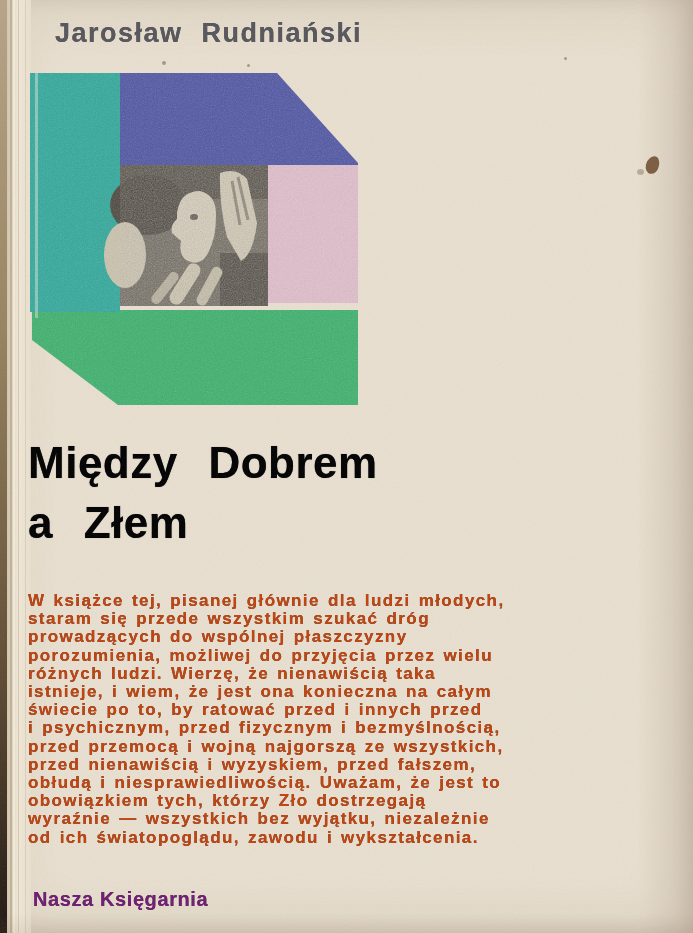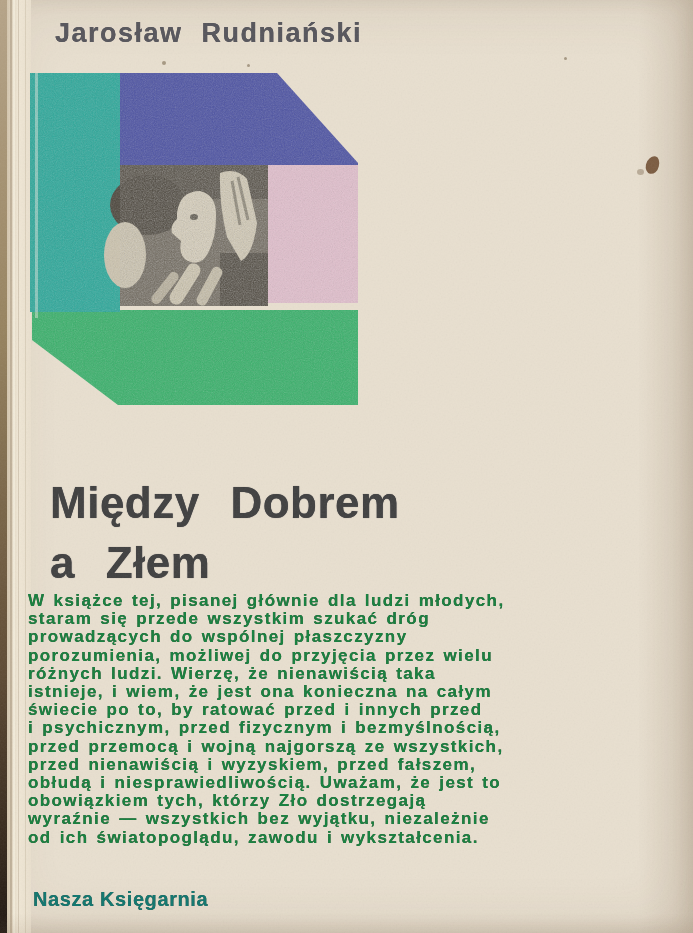--- a/index.html
+++ b/index.html
@@ -27,36 +27,36 @@
   .crease.c2 { left: 13px; width: 2px; background: rgba(255,252,240,.45); }
   .crease.c3 { left: 18px; width: 1px; background: rgba(121,99,72,.22); }
   .crease.c4 { left: 25px; width: 1px; background: rgba(140,120,90,.18); }
   
   .author {
     position: absolute; left: 33px; top: 18px;
     font-size: 27px; font-weight: 700; letter-spacing: 1.5px; word-spacing: 10px;
     color: #56555b; white-space: nowrap; text-shadow: 0 0 .6px #56555b; margin-left: 22px;
   }
   .title-line {
-    position: absolute; left: 50px;
+    position: absolute; left: 28px;
     font-size: 44px; font-weight: 700; letter-spacing: .5px; word-spacing: 18px;
-    color: #404040; white-space: nowrap; text-shadow: 0 0 .7px #3e3d44; margin-top: 40px;
+    color: #000000; white-space: nowrap; text-shadow: 0 0 .7px #3e3d44;
   }
   .title-line.t1 { top: 438px; }
   .title-line.t2 { top: 498px; }
   .blurb { position: absolute; left: 28px; top: 592px; width: 655px; }
   .blurb-line {
     font-size: 17px; font-weight: 700; line-height: 18.2px;
     letter-spacing: 1.4px; word-spacing: 2px;
-    color: #15803d; white-space: nowrap; text-shadow: 0 0 .5px #474239;
+    color: #c2410c; white-space: nowrap; text-shadow: 0 0 .5px #474239;
   }
   .publisher {
     position: absolute; left: 33px; top: 888px;
     font-size: 20px; font-weight: 700; letter-spacing: .6px;
-    color: #0f766e; white-space: nowrap; text-shadow: 0 0 .5px #45413a;
+    color: #701a75; white-space: nowrap; text-shadow: 0 0 .5px #45413a;
   }
   
   .artwork { position: absolute; left: 30px; top: 73px; }
   
   .stain-main {
     position: absolute; left: 646px; top: 156px; width: 13px; height: 18px;
     background: #6f4c31; border-radius: 62% 38% 55% 45% / 55% 50% 50% 45%;
     transform: rotate(12deg); opacity: .9;
   }
   .stain-dot {

